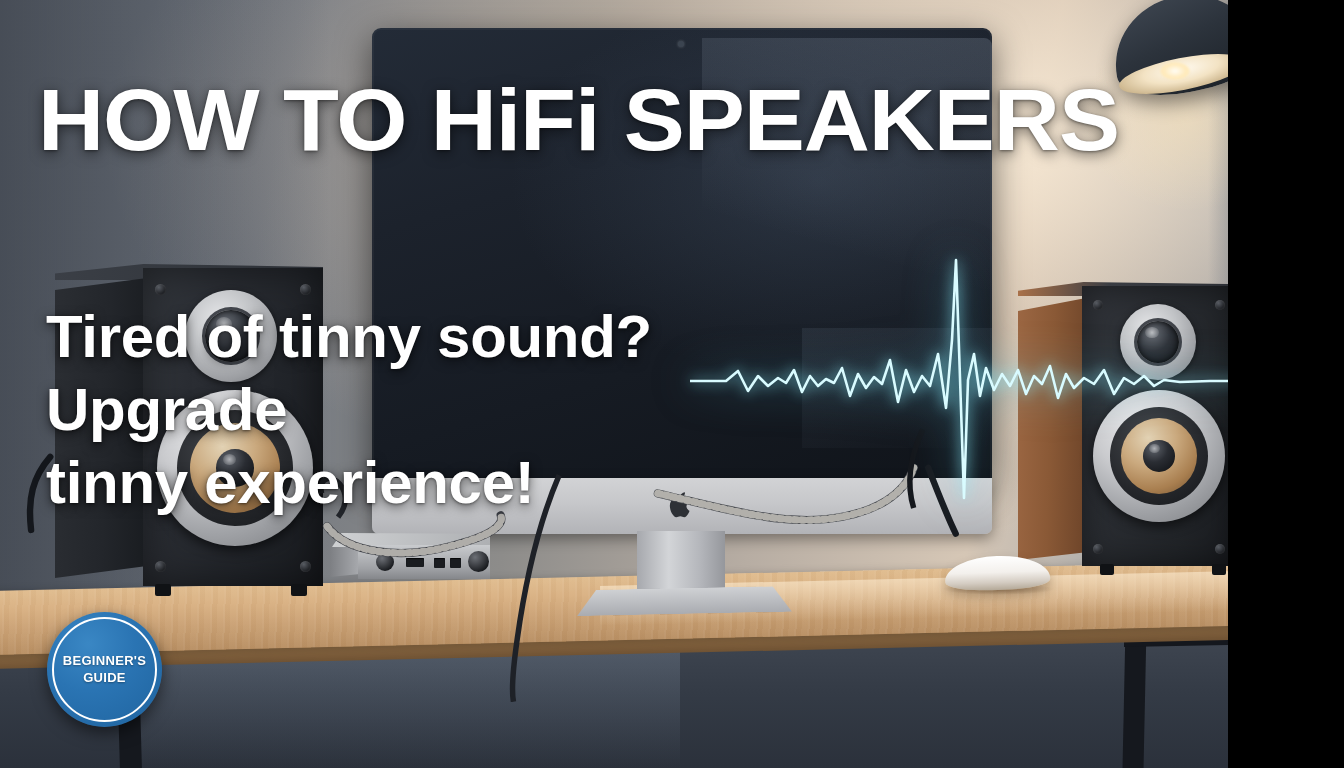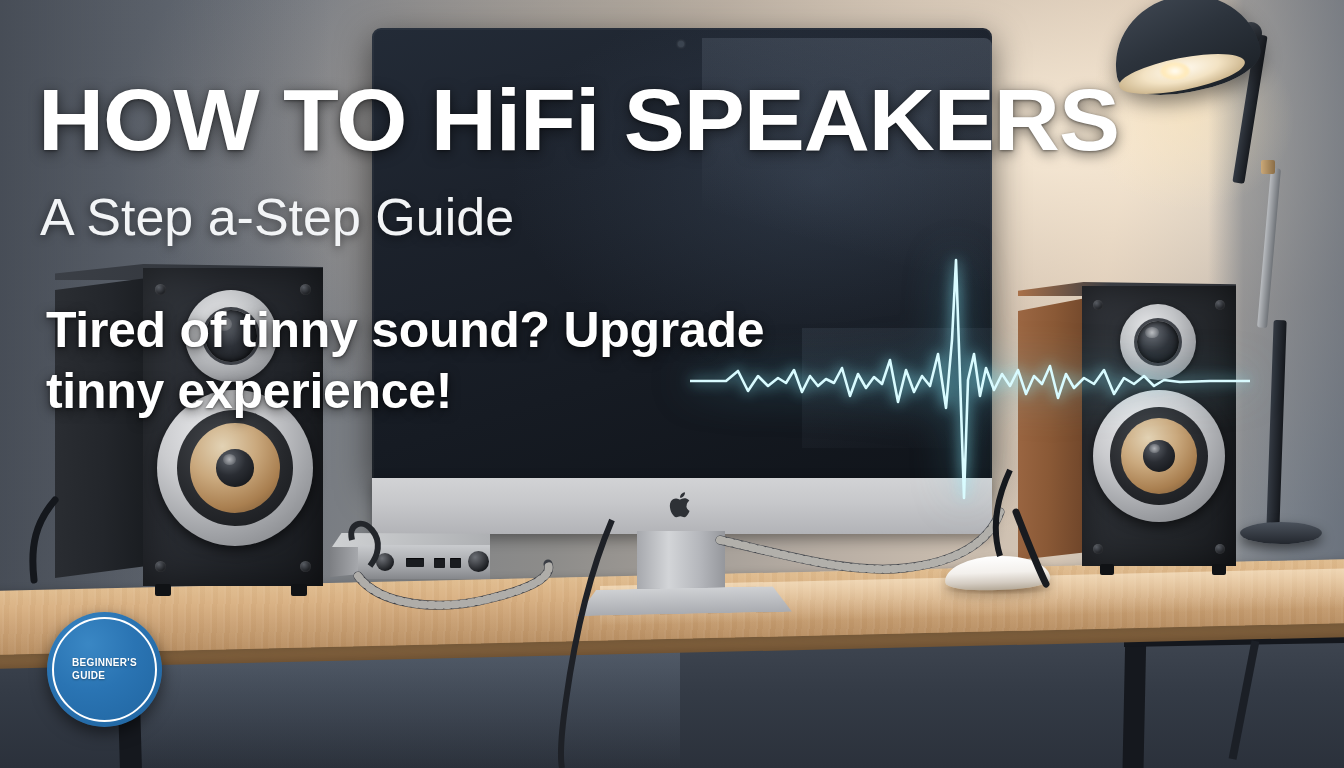--- a/index.html
+++ b/index.html
@@ -1,19 +1,19 @@
 <!DOCTYPE html>
 <html><head>
 <meta charset="utf-8">
 <title>HiFi Speakers Guide Banner</title>
 <style>
   html,body{margin:0;padding:0;background:#000;}
   *{box-sizing:border-box;}
   .stage{
-    position:relative;width:1344px;height:768px;overflow:hidden;
+    position:relative;width:1228px;height:768px;overflow:hidden;
     font-family:"Liberation Sans","DejaVu Sans",sans-serif;
     background:#6a7079;
   }
 
   
   .wall{position:absolute;inset:0;
     background:
       radial-gradient(120% 90% at 78% 18%, rgba(255,241,220,.85) 0%, rgba(226,205,182,.45) 28%, rgba(160,156,152,0) 58%),
       linear-gradient(100deg,#6f757e 0%,#717780 22%,#8d8c8a 44%,#b7ada3 62%,#d6c7b6 78%,#9aa0a6 94%,#858b93 100%);
   }
@@ -187,31 +187,31 @@
   .headline{position:absolute;left:38px;top:78px;width:1230px;
     color:#fff;font-size:88px;line-height:.95;font-weight:700;
     letter-spacing:-1px;
     transform:scaleX(1.04);transform-origin:left center;
     text-shadow:0 3px 14px rgba(0,0,0,.55),0 1px 3px rgba(0,0,0,.45);
     white-space:nowrap;}
   .subhead{position:absolute;left:40px;top:190px;
     color:#f2f4f6;font-size:52px;font-weight:400;line-height:1.05;
     text-shadow:0 2px 10px rgba(0,0,0,.55);white-space:nowrap;}
   .body-copy{position:absolute;left:46px;top:300px;width:790px;
-    color:#fff;font-size:50px;font-weight:700;line-height:1.22;
+    color:#fff;font-size:60px;font-weight:700;line-height:1.22;
     letter-spacing:-.3px;
     text-shadow:0 3px 12px rgba(0,0,0,.62),0 1px 3px rgba(0,0,0,.5);}
 
   
   .badge{position:absolute;left:47px;top:612px;width:115px;height:115px;border-radius:50%;
     background:radial-gradient(circle at 36% 28%,#3a87c4 0%,#2a74b3 42%,#1f639e 100%);
     box-shadow:0 6px 16px rgba(0,0,0,.5);
     display:flex;align-items:center;justify-content:center;}
   .badge::before{content:"";position:absolute;inset:5px;border-radius:50%;border:2.5px solid #fff;}
-  .badge-text{color:#fff;font-size:10px;font-weight:700;line-height:1.25;text-align:left;
+  .badge-text{color:#fff;font-size:13px;font-weight:700;line-height:1.25;text-align:center;
     letter-spacing:.3px;text-shadow:0 1px 2px rgba(0,0,0,.35);}
 </style>
 </head>
 <body>
 
 <div class="stage">
 
   <div class="wall"></div>
   <div class="wall-left-shadow"></div>
   <div class="wall-corner"></div>
@@ -321,21 +321,20 @@
     <path d="M720 540 C 790 556, 850 574, 905 568 C 960 562, 990 540, 1000 512" stroke="#ddd9d0" stroke-width="8" fill="none" stroke-linecap="round" stroke-dasharray="3 5" opacity=".72"></path>
     <path d="M1016 512 C 1030 548, 1040 572, 1046 584" stroke="#181b20" stroke-width="7" fill="none" stroke-linecap="round"></path>
     <path d="M1010 470 C 996 500, 992 530, 1000 556" stroke="#15181d" stroke-width="6" fill="none"></path>
   </svg>
 
   <svg class="wave" viewBox="0 0 560 260" preserveAspectRatio="none">
     <polyline fill="none" stroke="#d9fbff" stroke-width="2.6" stroke-linejoin="round" stroke-linecap="round" points="0,131 36,131 48,121 58,141 68,126 78,136 88,128 96,133 104,120 112,142 120,126 128,136 136,129 144,133 152,118 160,146 168,124 176,138 184,127 192,134 200,110 208,152 216,120 224,142 232,126 240,136 248,104 256,158 262,90 266,10 270,128 274,248 278,130 284,104 290,146 296,118 304,140 312,124 320,136 328,120 336,144 344,126 352,134 360,116 368,148 376,124 384,138 394,128 404,134 414,120 424,144 434,128 444,134 454,126 464,136 474,130 490,132 520,131 560,131"></polyline>
   </svg>
 
   <div class="headline">HOW TO HiFi SPEAKERS</div>
-  <div class="subhead">A Step a-Step Guide</div>
   <div class="body-copy">
     <div>Tired of tinny sound? Upgrade</div>
     <div>tinny experience!</div>
   </div>
 
   <div class="badge">
     <div class="badge-text">
       <div>BEGINNER'S</div>
       <div>GUIDE</div>
     </div>

